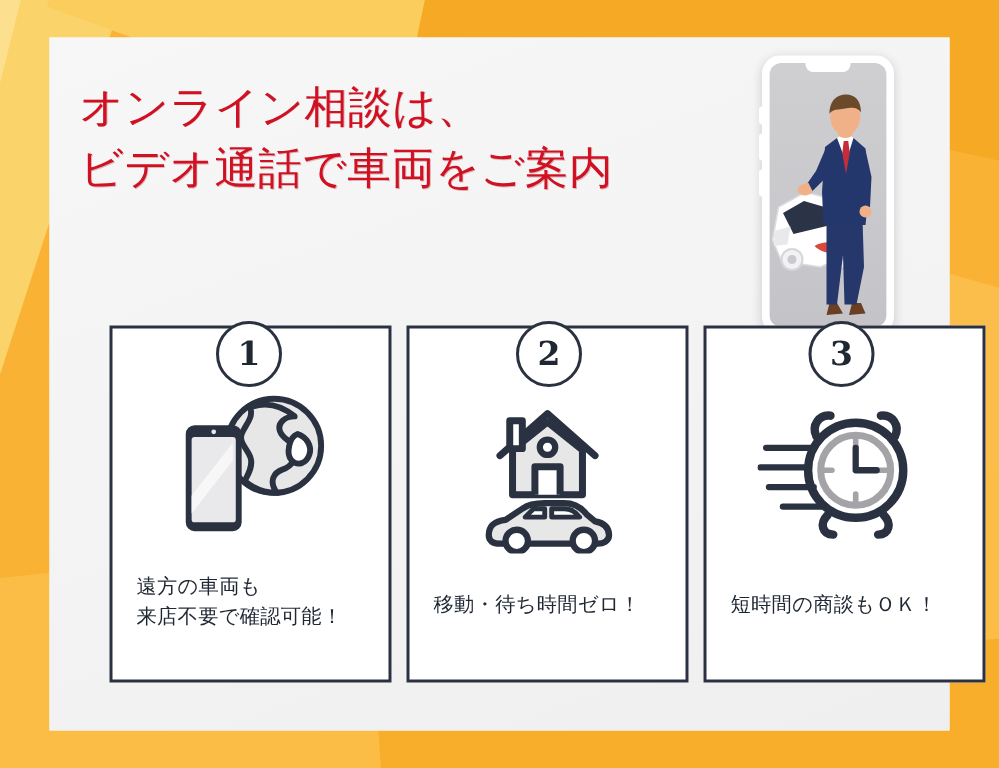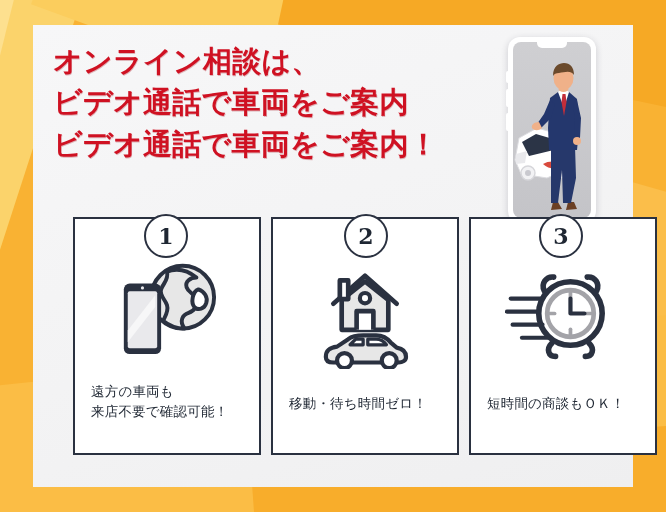--- a/index.html
+++ b/index.html
@@ -81,23 +81,23 @@
     width: 600px;
     height: 462px;
     background: #f5f5f5;
     background-image: linear-gradient(160deg, #f7f7f8 0%, #f3f3f4 55%, #efeff0 100%);
   }
 
   
   .headline {
     position: absolute;
     left: 20px;
-    top: 16px;
+    top: 26px;
     color: #cf1122;
-    font-weight: 700;
+    font-weight: 400;
     font-size: 29px;
     line-height: 1.43;
     letter-spacing: 0.3px;
     white-space: nowrap;
     text-shadow: 0.6px 0.6px 0 rgba(160,10,25,0.28);
   }
   .headline .line { display: block; }
 
   
   .phone {
@@ -222,21 +222,20 @@
   <div class="bg-band band-d"></div>
   <div class="bg-band band-e"></div>
   <div class="bg-band band-f"></div>
   <div class="bg-band band-g"></div>
 
   <div class="panel">
 
     <div class="headline">
       <span class="line">オンライン相談は、</span>
       <span class="line">ビデオ通話で車両をご案内</span>
-      <span class="line">ビデオ通話で車両をご案内！</span>
     </div>
 
     <div class="phone">
       <div class="phone-btn b1"></div>
       <div class="phone-btn b2"></div>
       <div class="phone-btn b3"></div>
       <div class="phone-screen">
         <div class="phone-notch"></div>
         <svg viewBox="0 0 78 176" width="100%" height="100%">
 

